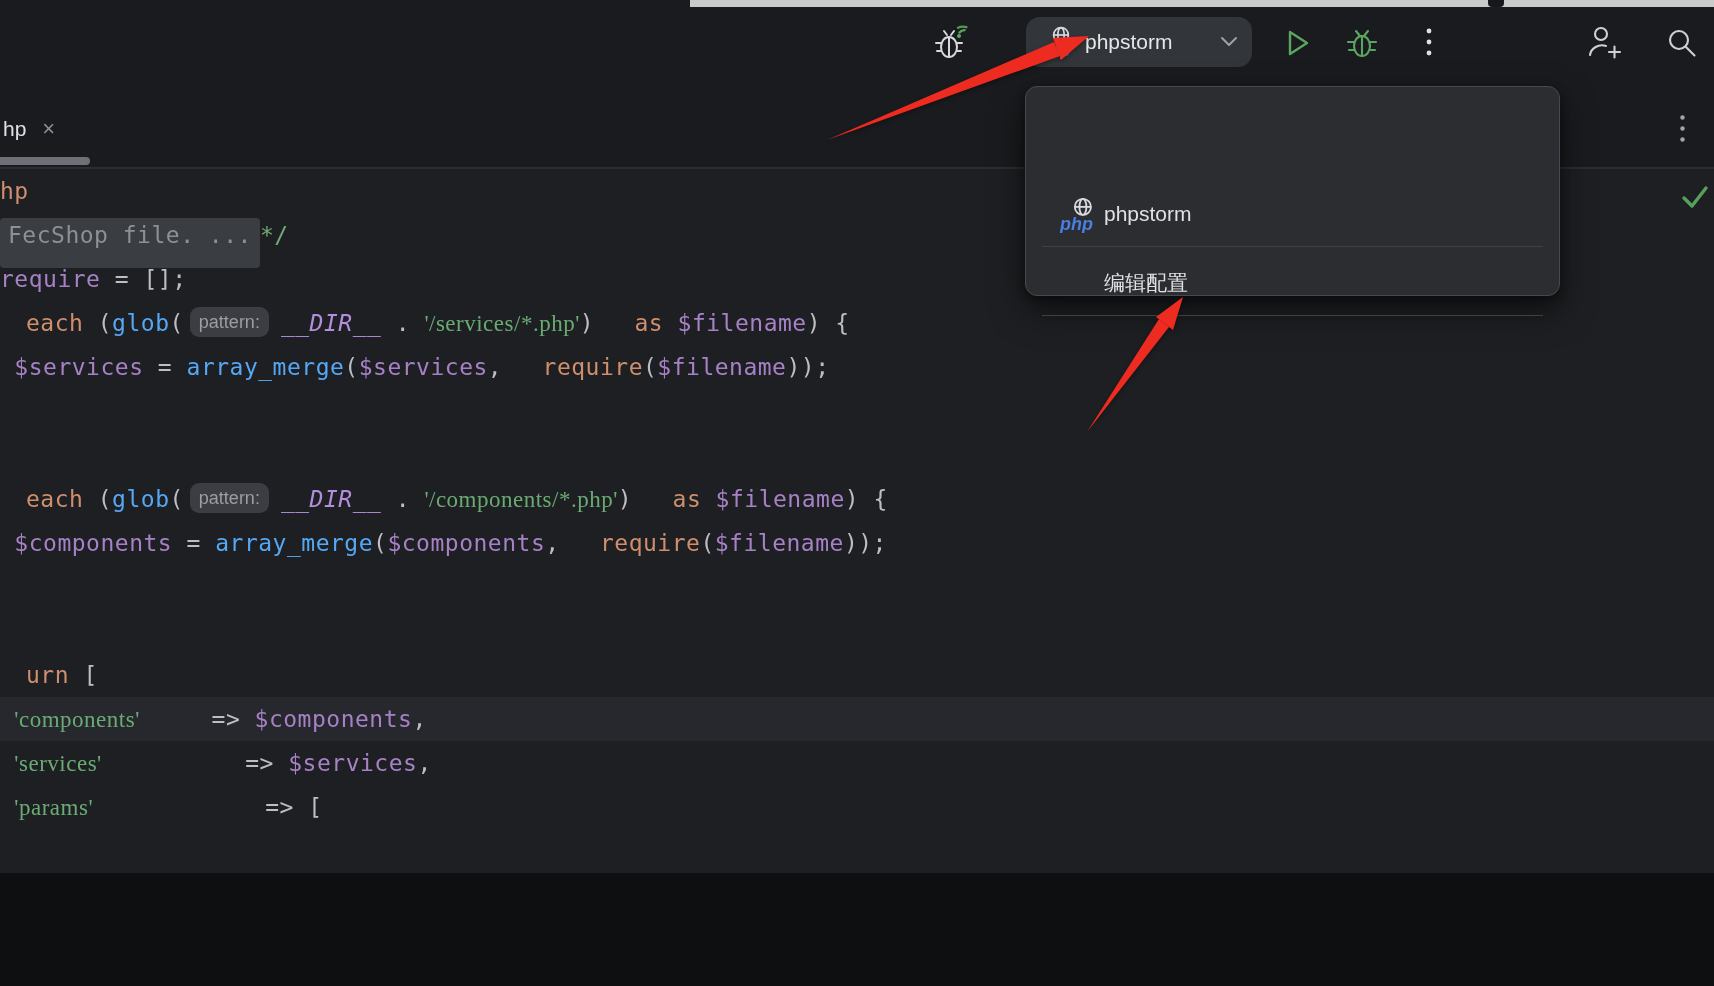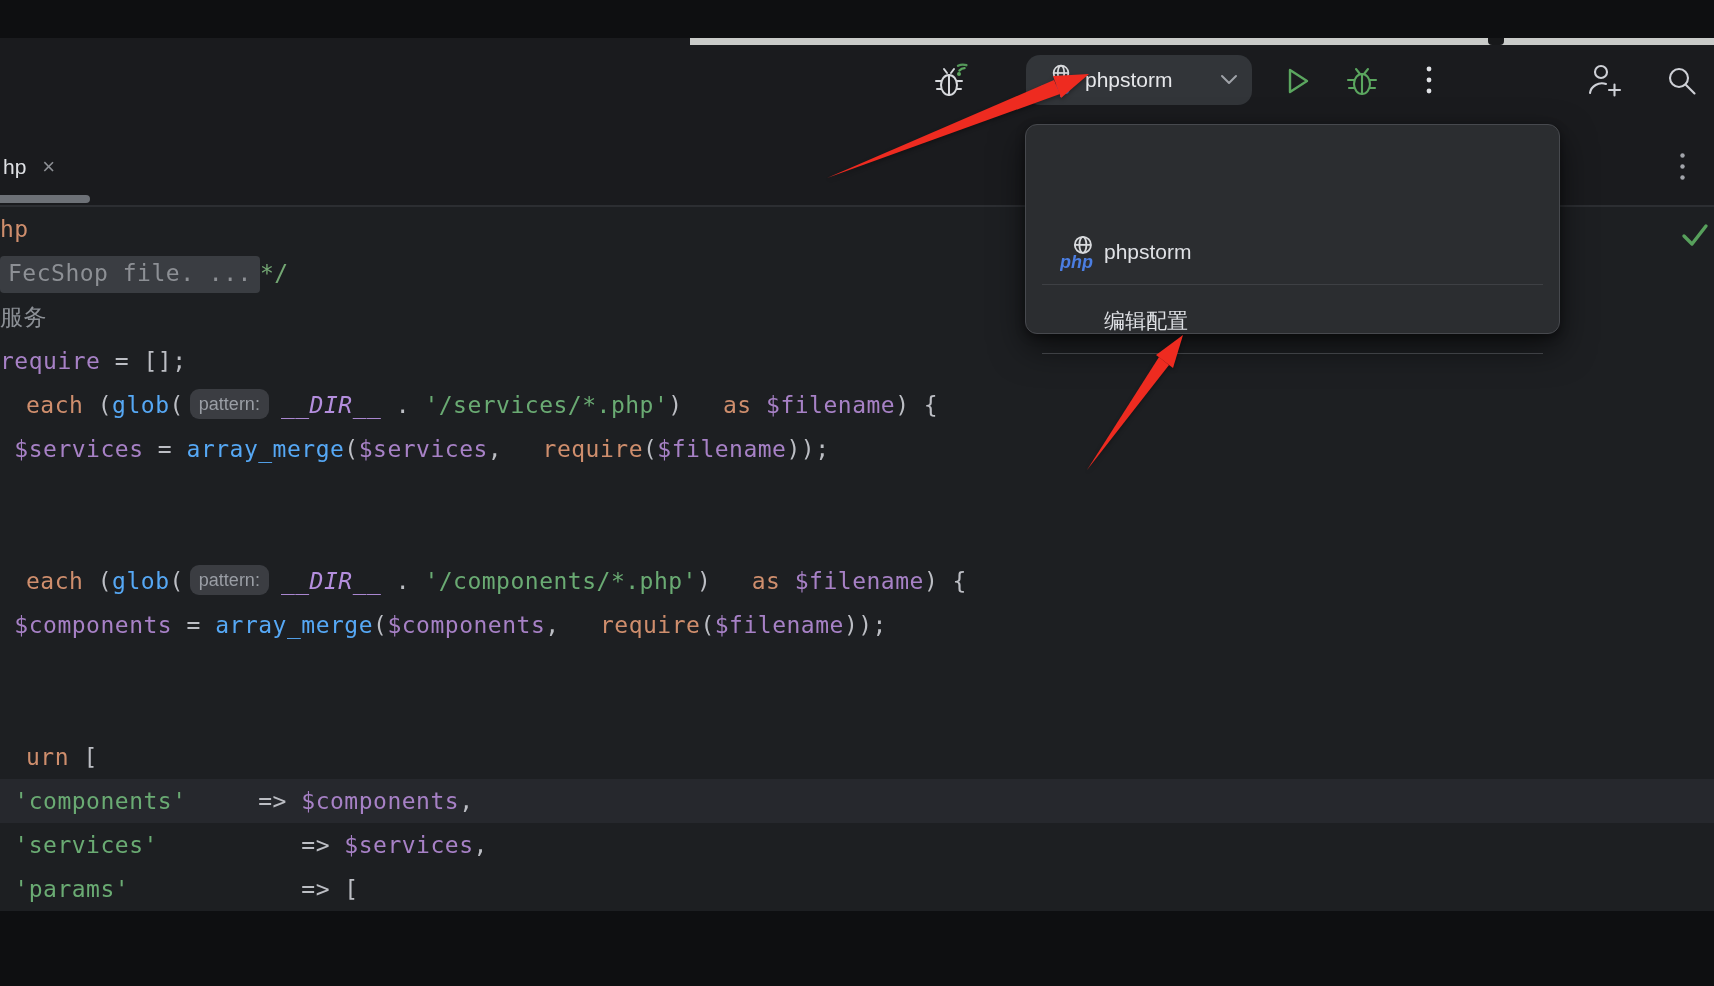--- a/index.html
+++ b/index.html
@@ -1,17 +1,17 @@
 <!DOCTYPE html>
 <html style="--c-bg_toolbar: #1a1b1e; --c-bg_tabbar: #1a1b1e; --c-bg_editor: #1d1f22; --c-bg_popup: #2b2d30; --c-popup_border: #47494e; --c-menu_highlight: #414f7d; --c-menu_text: #dfe1e5; --c-separator: #3e4044; --c-caret_line: #26282d; --c-top_strip: #c9cbc9; --c-tab_underline: #6d7177; --c-code_default: #bcbec4; --c-code_keyword: #cf8e6d; --c-code_variable: #a781c6; --c-code_function: #56a8f5; --c-code_string: #6aab73; --c-code_comment: #8c9096; --c-code_constant: #b48ede; --c-code_fold_bg: #3a3d42; --c-code_fold_text: #8d9095; --c-code_fold_end: #74a874; --c-inlay_bg: #3b3d42; --c-inlay_text: #9a9ea5; --c-arrow_red: #ee2b20; --c-icon_green: #5ba65f; --c-icon_gray: #ced0d6; --c-accent_blue_php: #4b7ee2; --c-check_green: #57a05c;"><head>
 <meta charset="utf-8">
 <style>
   html,body{margin:0;padding:0;background:#0e0f11;}
   .screen{position:relative;width:1714px;height:873px;overflow:hidden;
-    font-family:"Liberation Sans",sans-serif;background:var(--c-bg_editor,#1d1f22);margin-top:38px;}
+    font-family:"Liberation Sans",sans-serif;background:var(--c-bg_editor,#1d1f22);}
   
   .top-strip{position:absolute;top:0;left:690px;right:0;height:7px;background:var(--c-top_strip,#c9cbc9);}
   .top-strip-notch{position:absolute;top:0;left:1488px;width:16px;height:7px;background:#17181a;border-radius:0 0 4px 4px;}
   
   .toolbar{position:absolute;top:0;left:0;right:0;height:90px;background:var(--c-bg_toolbar,#1a1b1e);}
   .tbtn{position:absolute;top:21px;width:44px;height:44px;display:flex;align-items:center;justify-content:center;border-radius:8px;}
   .chip{position:absolute;left:1026px;top:17px;width:226px;height:50px;background:#323539;border-radius:14px;
     display:flex;align-items:center;gap:12px;padding:0 14px 0 14px;box-sizing:border-box;}
   .chip-label{color:#e6e7ea;font-size:21px;}
   .chip .chev{margin-left:auto;}
@@ -26,25 +26,25 @@
   
   .editor{position:absolute;top:169px;left:0;right:0;bottom:0;background:var(--c-bg_editor,#1d1f22);}
   .code{position:absolute;top:0;left:0;right:0;
     font-family:"DejaVu Sans Mono","Liberation Mono",monospace;font-size:23px;letter-spacing:.5px;}
   .code-line{height:44px;line-height:44px;white-space:pre;}
   .code-line.caret{background:var(--c-caret_line,#26282d);}
   .seg-txt{color:var(--c-code_default,#bcbec4);}
   .seg-kw{color:var(--c-code_keyword,#cf8e6d);padding-left:26px;}
   .seg-var{color:var(--c-code_variable,#a781c6);}
   .seg-fn{color:var(--c-code_function,#56a8f5);text-align:right;}
-  .seg-str{color:var(--c-code_string,#6aab73);}
+  .seg-str{color:var(--c-code_string,#6aab73);font-family:Liberation Serif, serif;}
   .seg-cmt{color:var(--c-code_comment,#8c9096);}
   .seg-tag{color:var(--c-code_keyword,#cf8e6d);}
   .seg-const{color:var(--c-code_constant,#b48ede);font-style:italic;}
-  .seg-fold{background:var(--c-code_fold_bg,#3a3d42);color:var(--c-code_fold_text,#8d9095);border-radius:4px;padding:4px 8px 7px 8px;}
+  .seg-fold{background:var(--c-code_fold_bg,#3a3d42);color:var(--c-code_fold_text,#8d9095);border-radius:4px;padding:4px 8px 20px 8px;}
   .seg-foldend{color:var(--c-code_fold_end,#74a874);}
   .seg-inlay{display:inline-block;background:var(--c-inlay_bg,#3b3d42);color:var(--c-inlay_text,#9a9ea5);
     font-family:"Liberation Sans",sans-serif;font-size:18px;letter-spacing:0;line-height:30px;
     border-radius:9px;padding:0 9px;margin:0 12px 0 6px;vertical-align:3px;}
   .inspect-check{position:absolute;left:1680px;top:15px;width:30px;height:28px;}
   
   .popup{position:absolute;left:1025px;top:86px;width:535px;height:210px;background:var(--c-bg_popup,#2b2d30);
     border:1px solid var(--c-popup_border,#47494e);border-radius:12px;box-sizing:border-box;
     box-shadow:0 14px 34px rgba(0,0,0,.55),0 3px 10px rgba(0,0,0,.4);}
   .menu-item{position:absolute;left:0;right:0;display:flex;align-items:center;color:var(--c-menu_text,#dfe1e5);font-size:21px;}
@@ -175,21 +175,20 @@
             <circle cx="3.5" cy="25.5" r="2.2" fill="#a2a5ab"></circle>
         </svg>
       </span>
     </div>
   </div>
 
   <div class="editor">
     <div class="code" id="code-lines">
         <div class="code-line"><span class="seg-tag">hp</span></div>
         <div class="code-line"><span class="seg-fold">FecShop file. ...</span><span class="seg-foldend">*/</span></div>
-        <div class="code-line"><span class="seg-cmt">服务</span></div>
         <div class="code-line"><span class="seg-var">require</span><span class="seg-txt"> = [];</span></div>
         <div class="code-line"><span class="seg-kw">each</span><span class="seg-txt"> (</span><span class="seg-fn">glob</span><span class="seg-txt">(</span><span class="seg-inlay">pattern:</span><span class="seg-const">__DIR__</span><span class="seg-txt"> . </span><span class="seg-str">'/services/*.php'</span><span class="seg-txt">) </span><span class="seg-kw">as</span><span class="seg-txt"> </span><span class="seg-var">$filename</span><span class="seg-txt">) {</span></div>
         <div class="code-line"><span class="seg-txt"> </span><span class="seg-var">$services</span><span class="seg-txt"> = </span><span class="seg-fn">array_merge</span><span class="seg-txt">(</span><span class="seg-var">$services</span><span class="seg-txt">, </span><span class="seg-kw">require</span><span class="seg-txt">(</span><span class="seg-var">$filename</span><span class="seg-txt">));</span></div>
         <div class="code-line"></div>
         <div class="code-line"></div>
         <div class="code-line"><span class="seg-kw">each</span><span class="seg-txt"> (</span><span class="seg-fn">glob</span><span class="seg-txt">(</span><span class="seg-inlay">pattern:</span><span class="seg-const">__DIR__</span><span class="seg-txt"> . </span><span class="seg-str">'/components/*.php'</span><span class="seg-txt">) </span><span class="seg-kw">as</span><span class="seg-txt"> </span><span class="seg-var">$filename</span><span class="seg-txt">) {</span></div>
         <div class="code-line"><span class="seg-txt"> </span><span class="seg-var">$components</span><span class="seg-txt"> = </span><span class="seg-fn">array_merge</span><span class="seg-txt">(</span><span class="seg-var">$components</span><span class="seg-txt">, </span><span class="seg-kw">require</span><span class="seg-txt">(</span><span class="seg-var">$filename</span><span class="seg-txt">));</span></div>
         <div class="code-line"></div>
         <div class="code-line"></div>
         <div class="code-line"><span class="seg-kw">urn</span><span class="seg-txt"> [</span></div>

